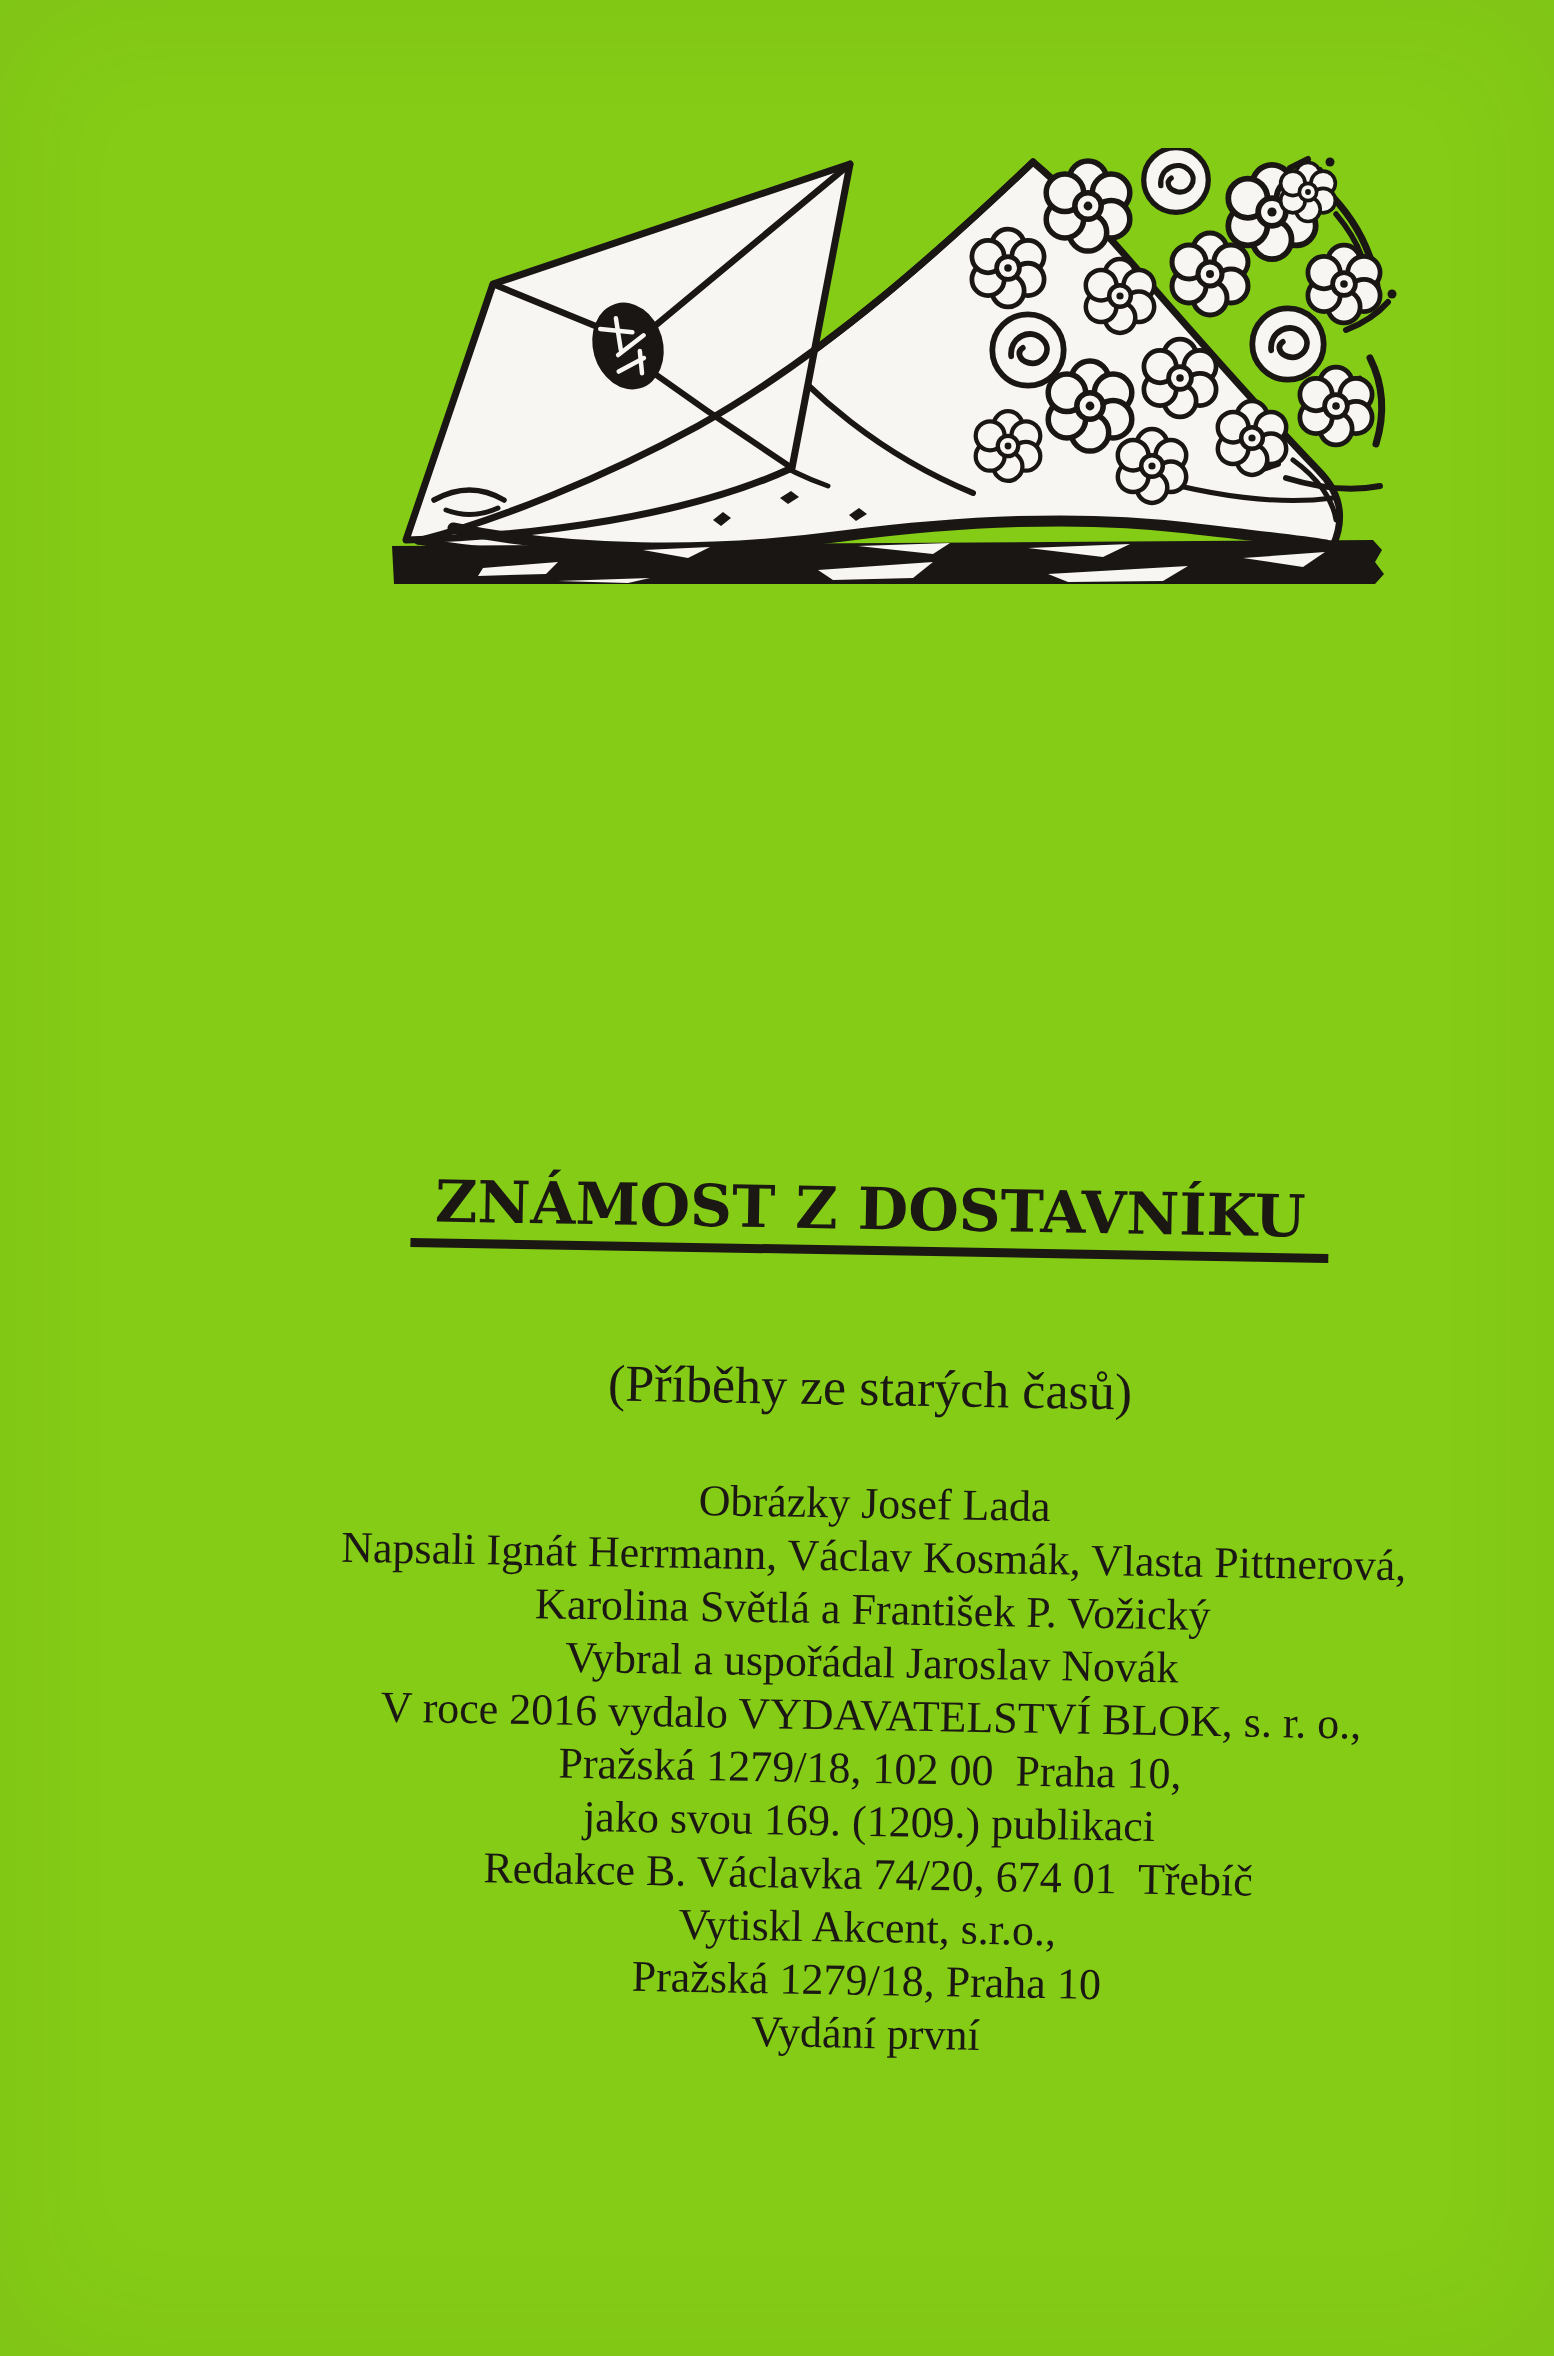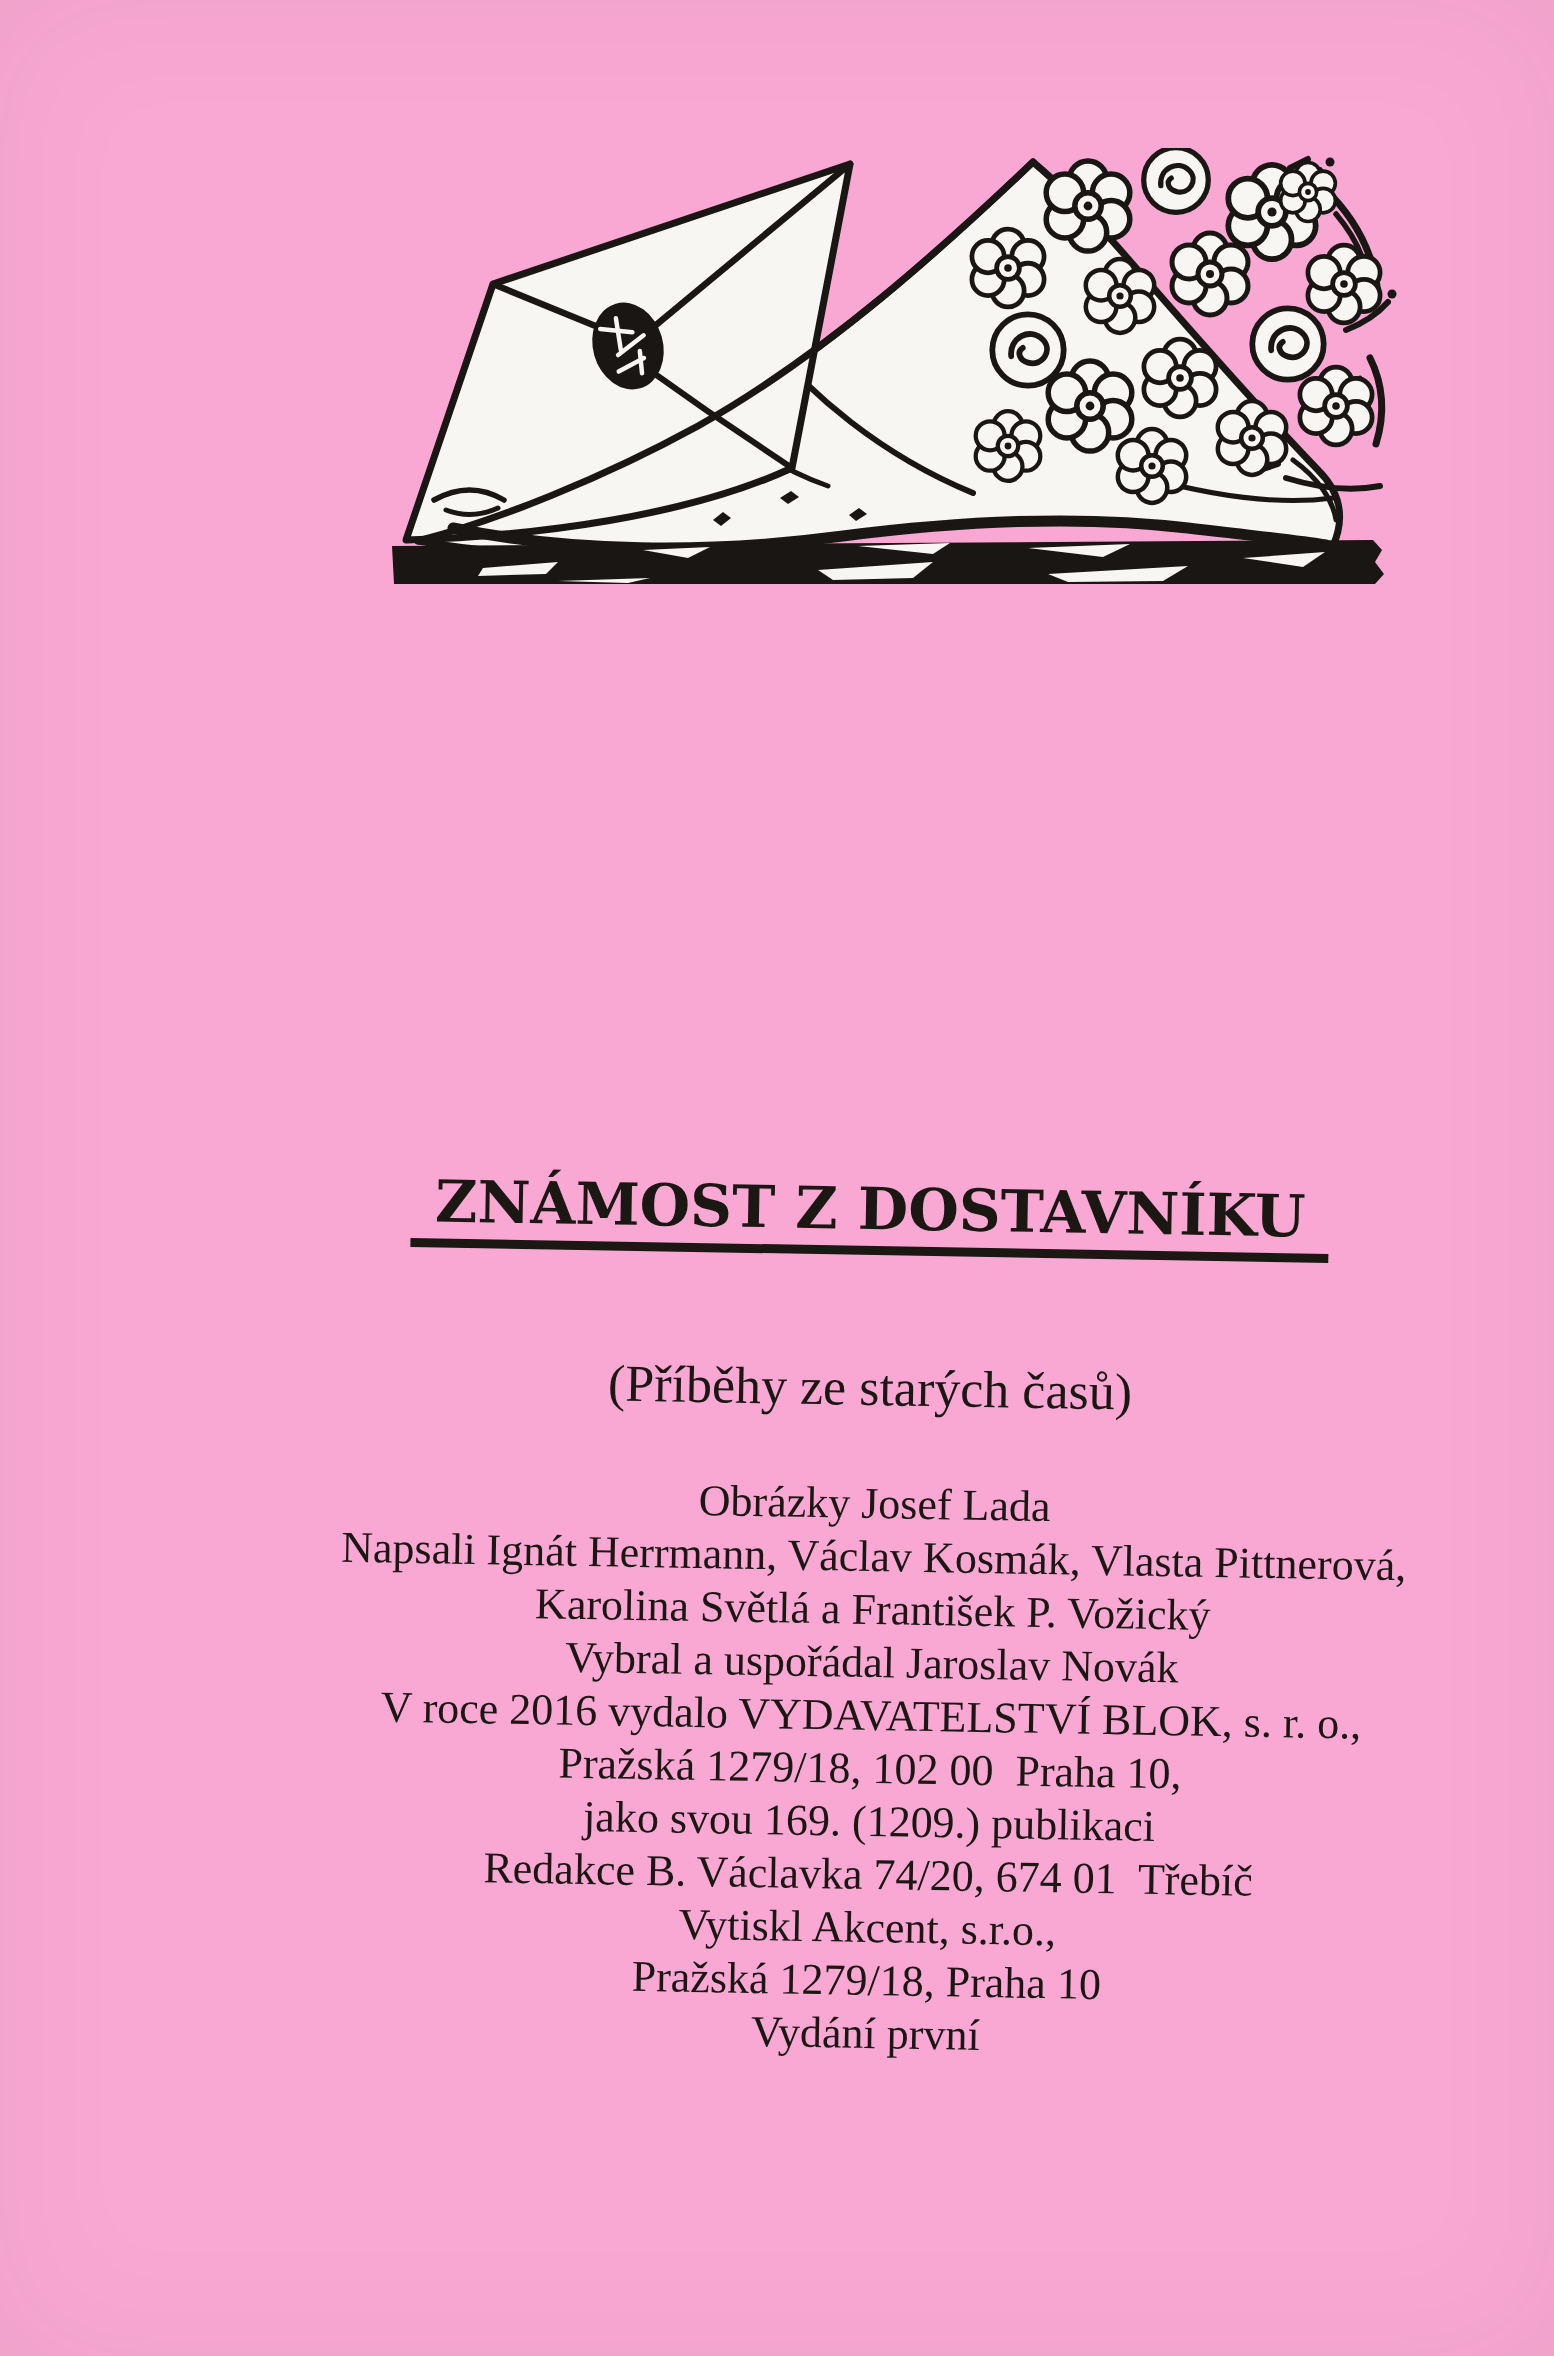--- a/index.html
+++ b/index.html
@@ -4,21 +4,21 @@
 <style>
   html,body{margin:0;padding:0;}
   body{
     width:1554px;height:2356px;
     background:#eceae6;
     font-family:"Liberation Serif", serif;
   }
   .page{
     position:relative;
     width:1554px;height:2356px;
-    background:#f9a8d4;
+    background:#84cc16;
     overflow:hidden;
     color:#1b1713;
     box-shadow:inset 0 0 140px rgba(60,50,40,0.06);
   }
   .illustration{
     position:absolute;
     left:388px;top:148px;
     width:1012px;height:452px;
   }
   .center-line{

